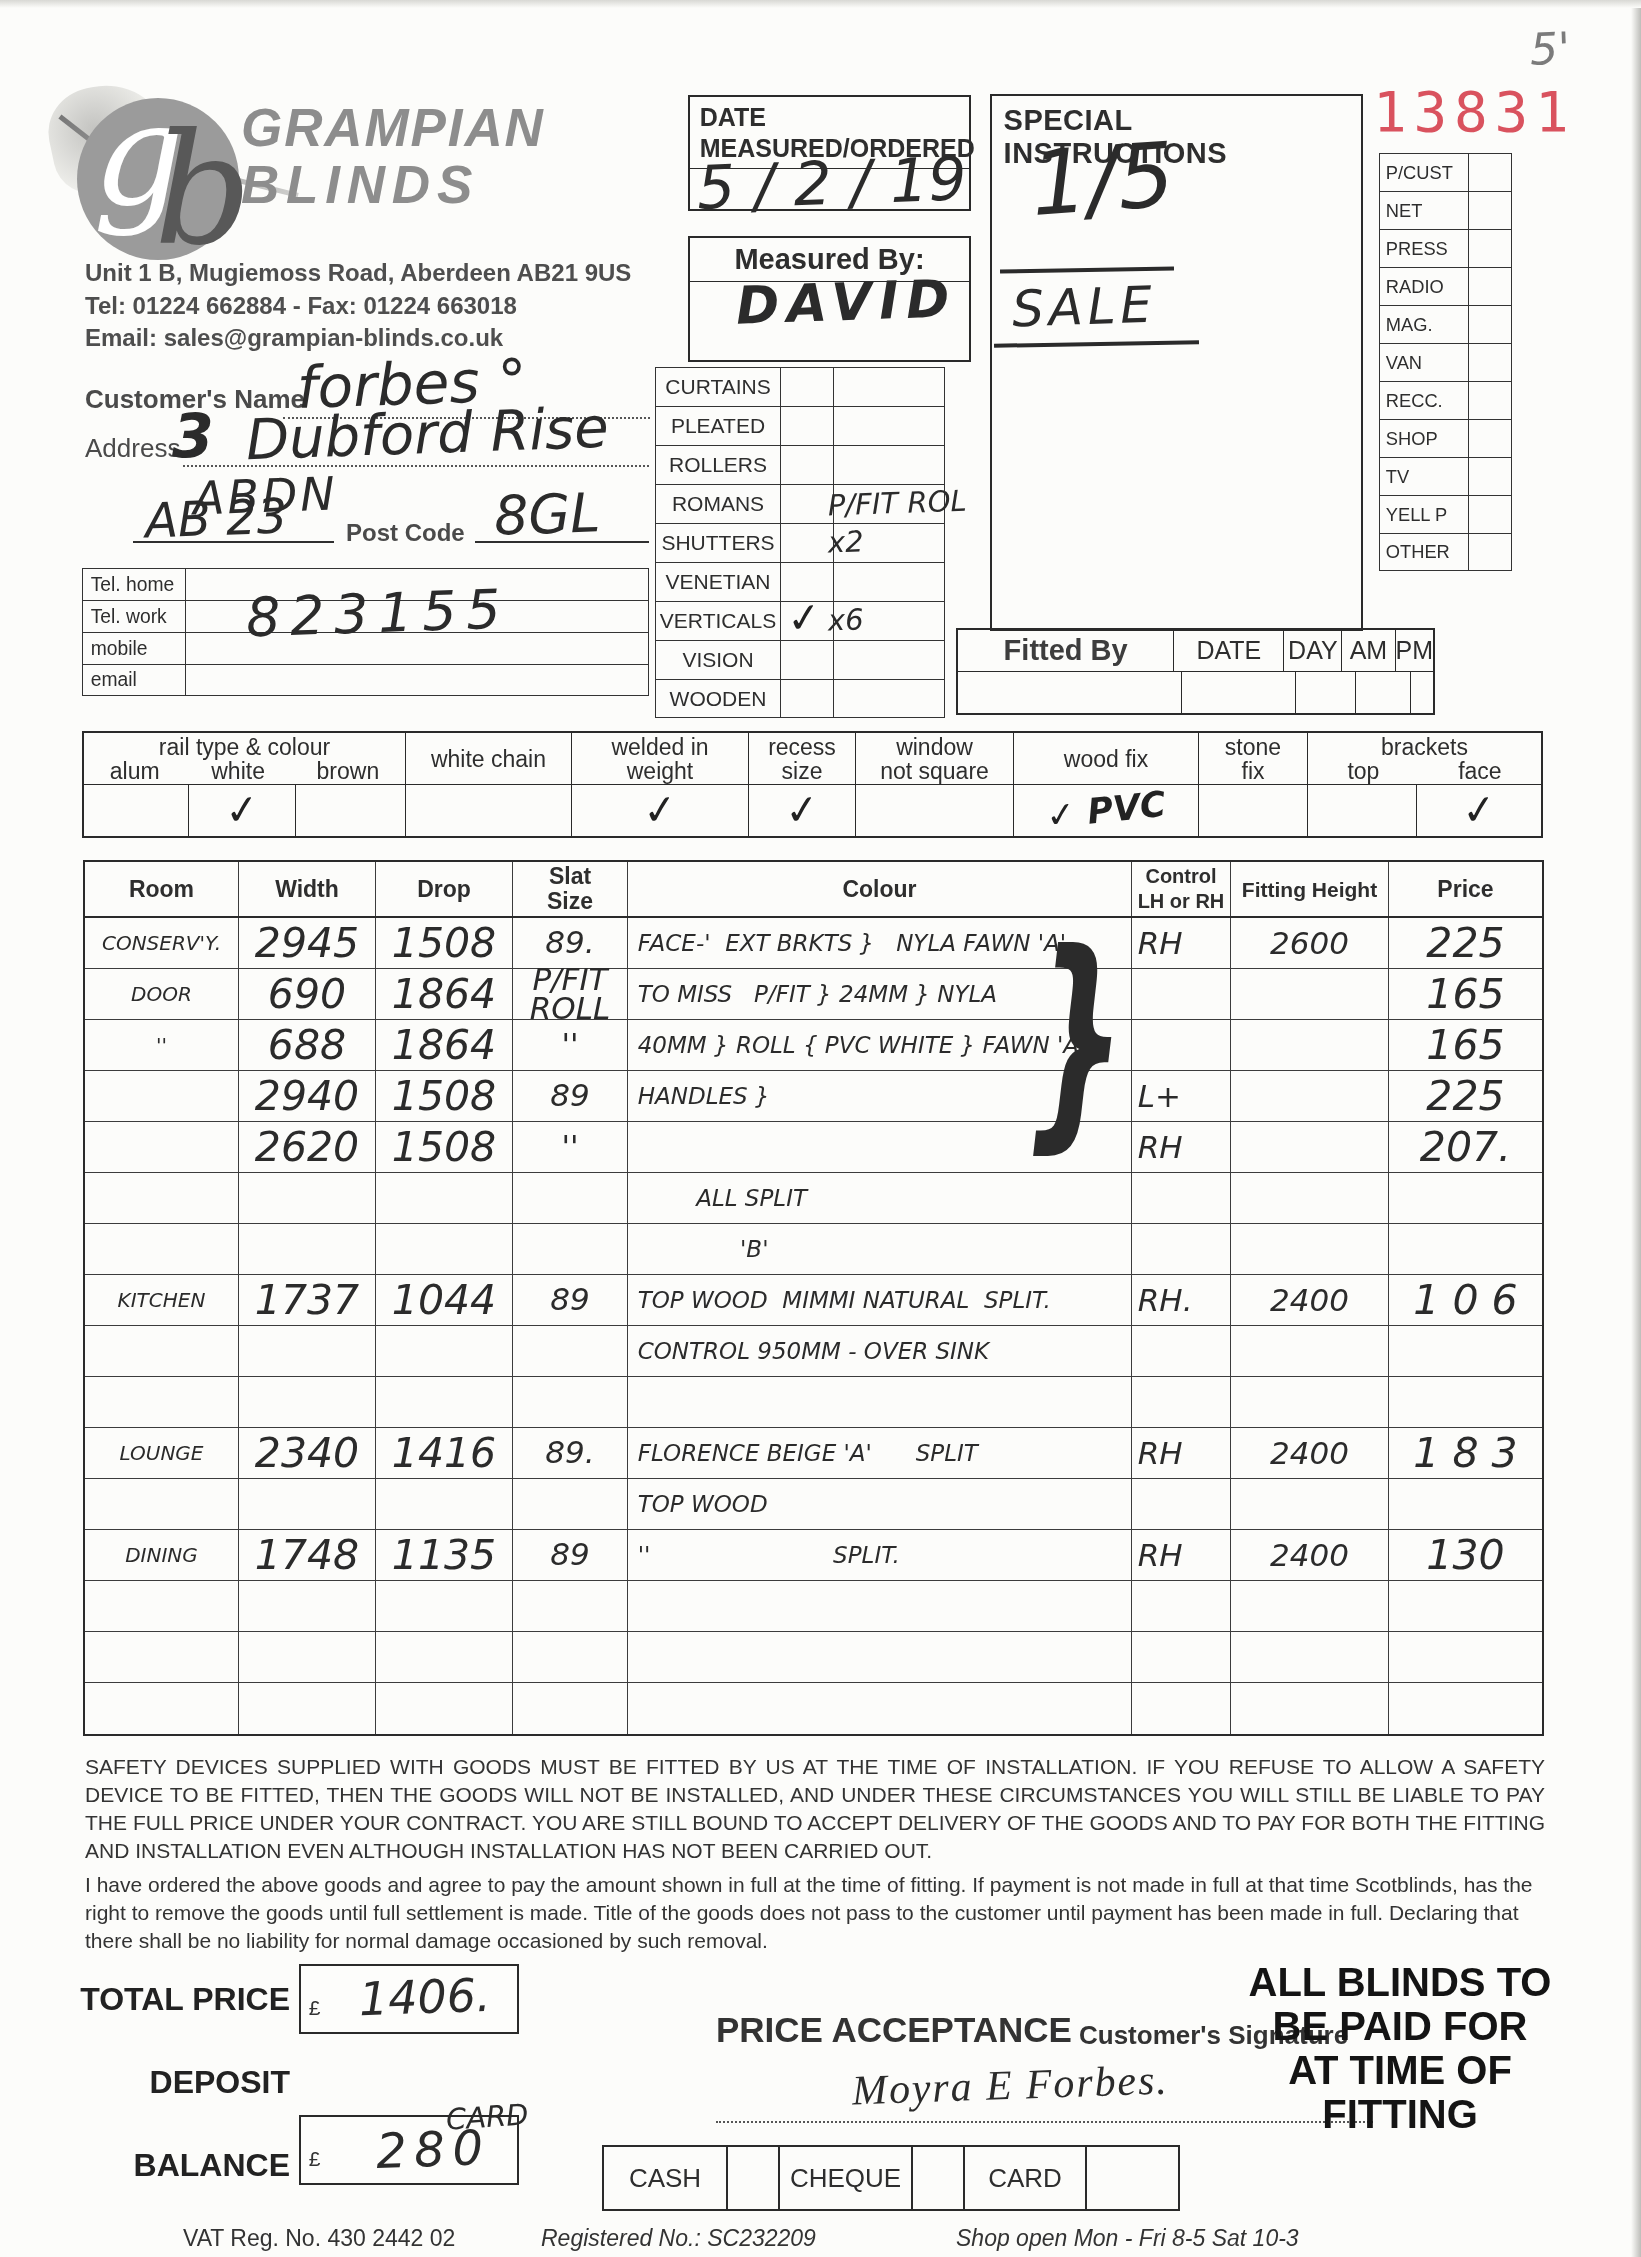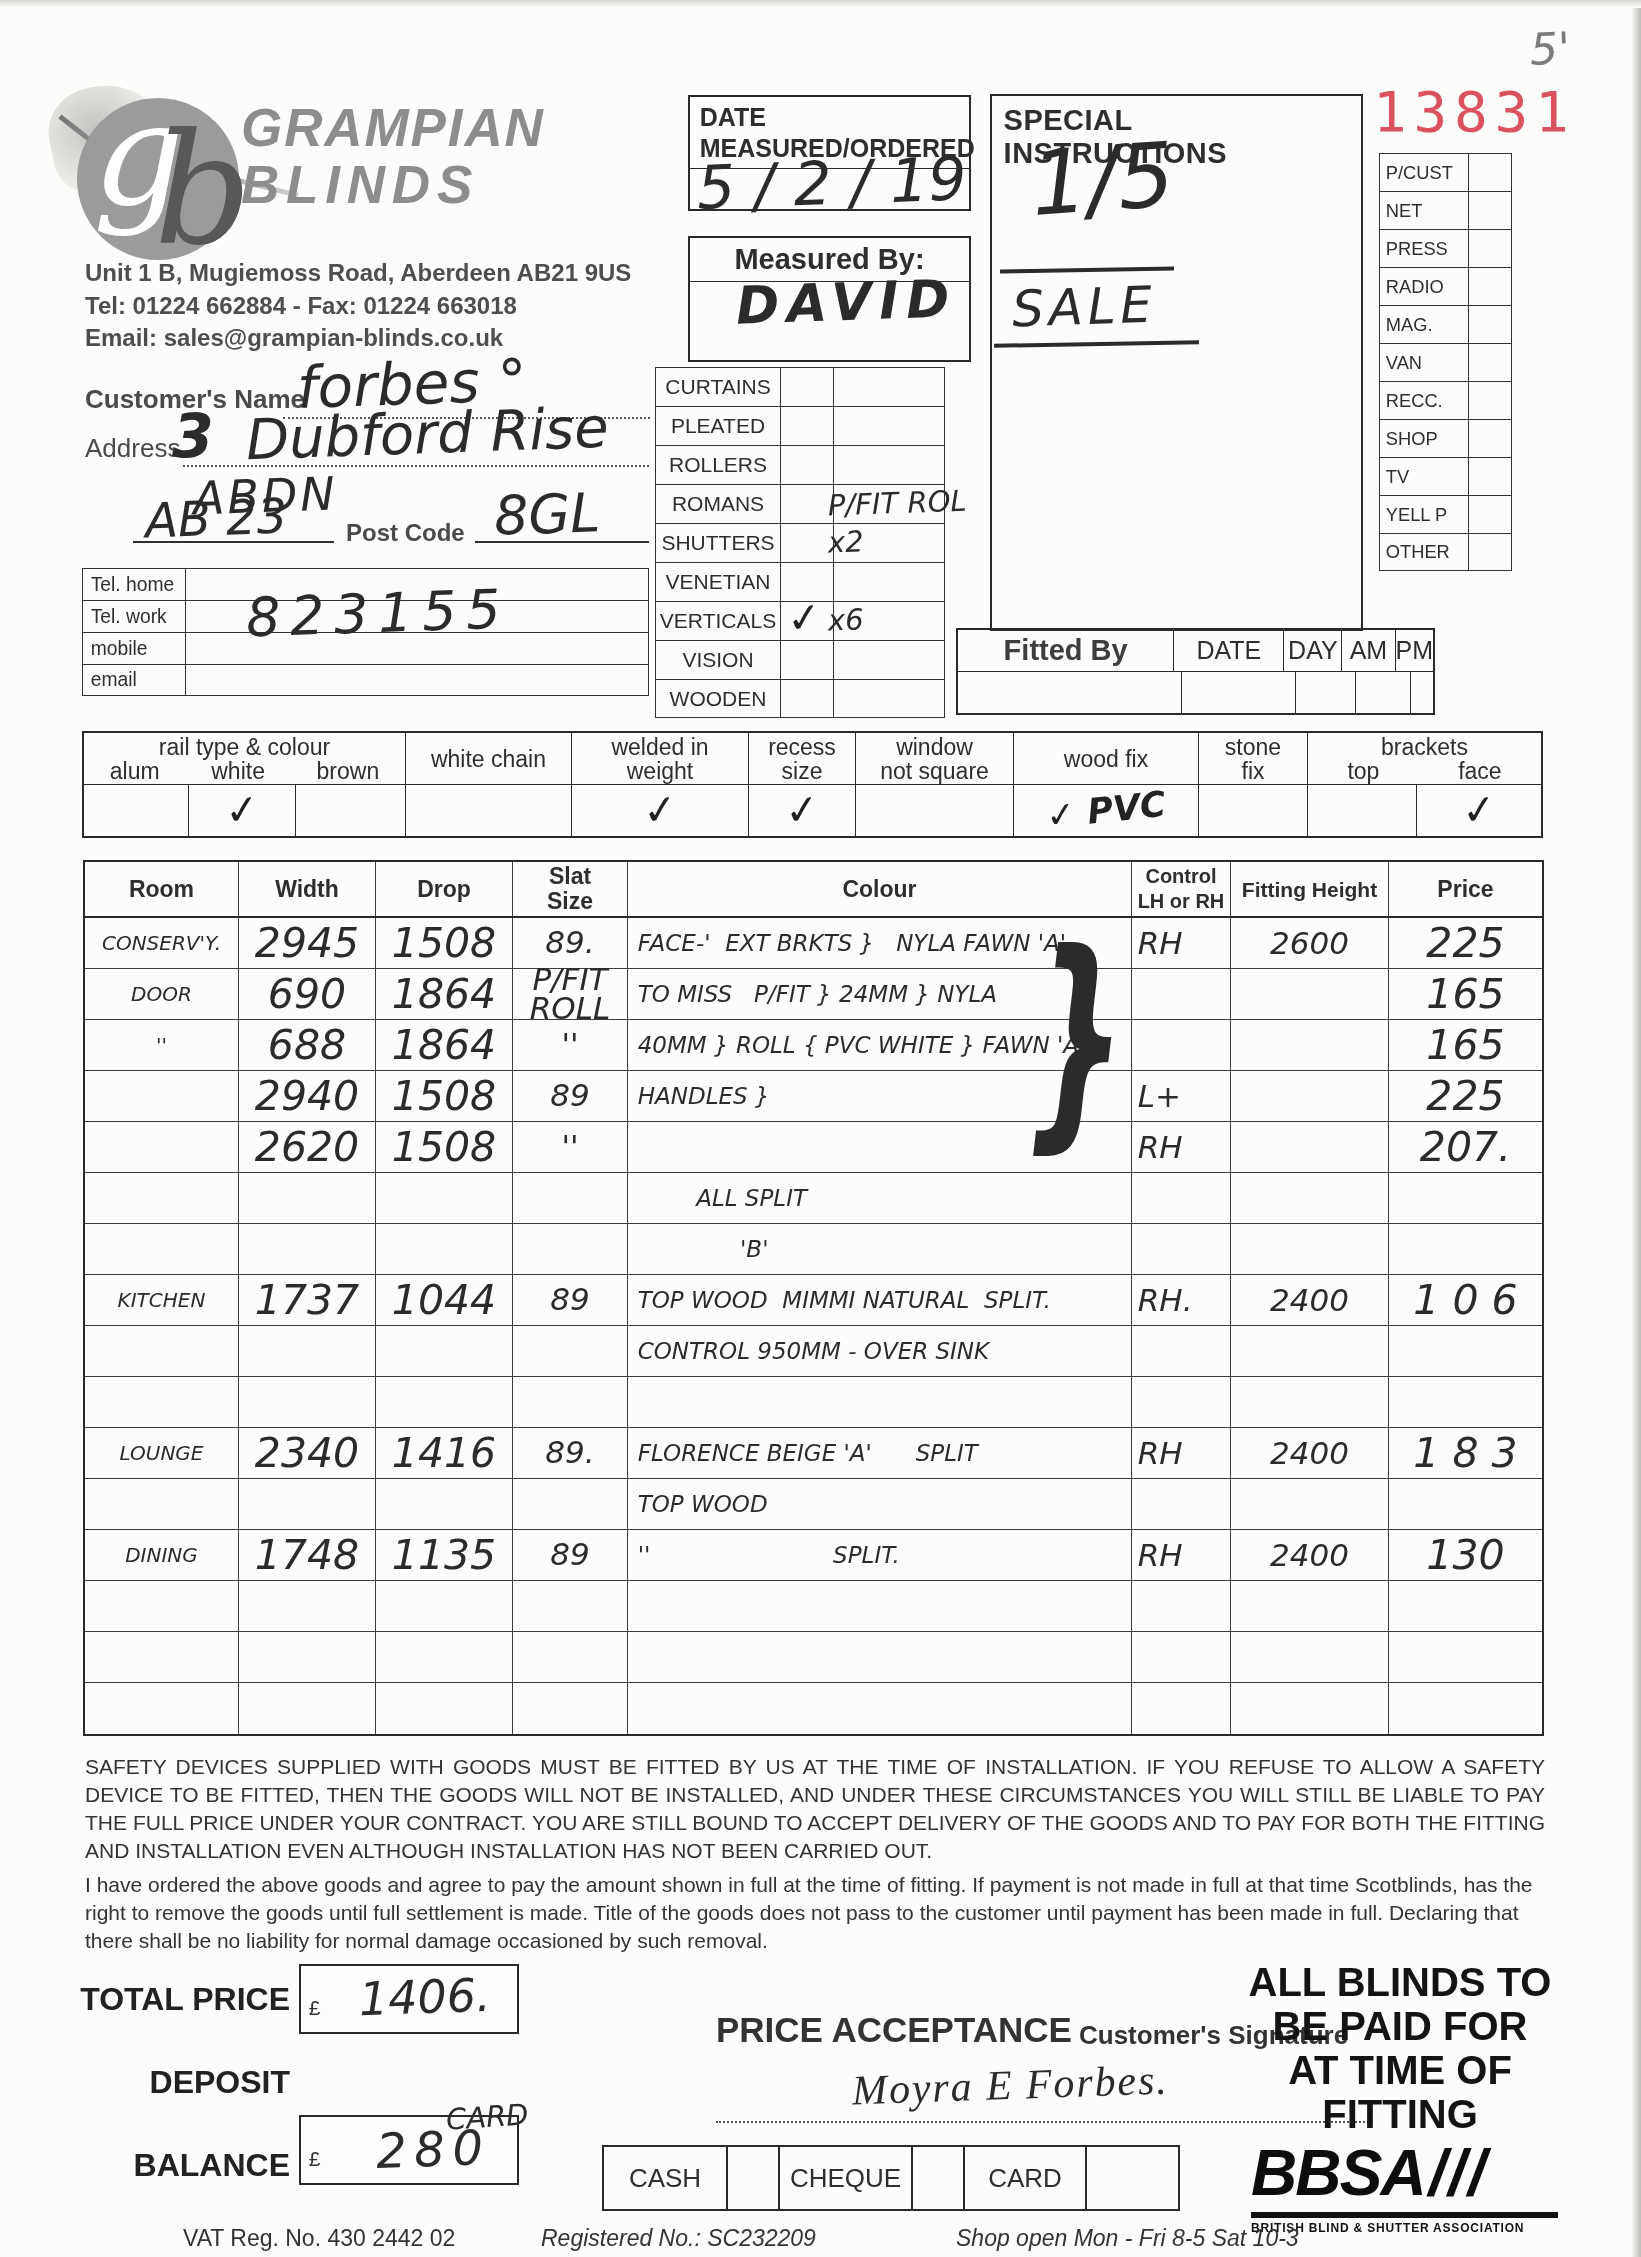--- a/index.html
+++ b/index.html
@@ -908,24 +908,19 @@
     <div class="pay-cell" style="width:93px;"></div>
   </div>
 
   <div class="abs" style="left:1238px;top:1960px;width:324px;text-align:center;font-weight:bold;color:#141414;font-size:40px;line-height:44px;">
     <div>ALL BLINDS TO</div>
     <div>BE PAID FOR</div>
     <div>AT TIME OF</div>
     <div>FITTING</div>
   </div>
 
-  <div class="abs" style="left:1251px;top:2136px;">
-    <span class="bbsa-name">BBSA</span><span class="bbsa-name" style="letter-spacing:1.9px;margin-left:3.9px;">///</span>
-    <div style="width:307px;height:5.8px;background:#111;margin-top:1.9px;"></div>
-    <div style="font-size:12px;font-weight:bold;letter-spacing:0.8px;margin-top:2.9px;color:#111;">BRITISH BLIND &amp; SHUTTER ASSOCIATION</div>
-  </div>
 
   <div class="abs" style="left:183px;top:2225px;font-size:23px;color:#333;">VAT Reg. No. 430 2442 02</div>
   <div class="abs" style="left:541px;top:2225px;font-size:23px;font-style:italic;color:#333;">Registered No.: SC232209</div>
   <div class="abs" style="left:956px;top:2225px;font-size:23px;font-style:italic;color:#333;">Shop open Mon - Fri 8-5  Sat 10-3</div>
 
 </div>
 
 
 </body></html>

